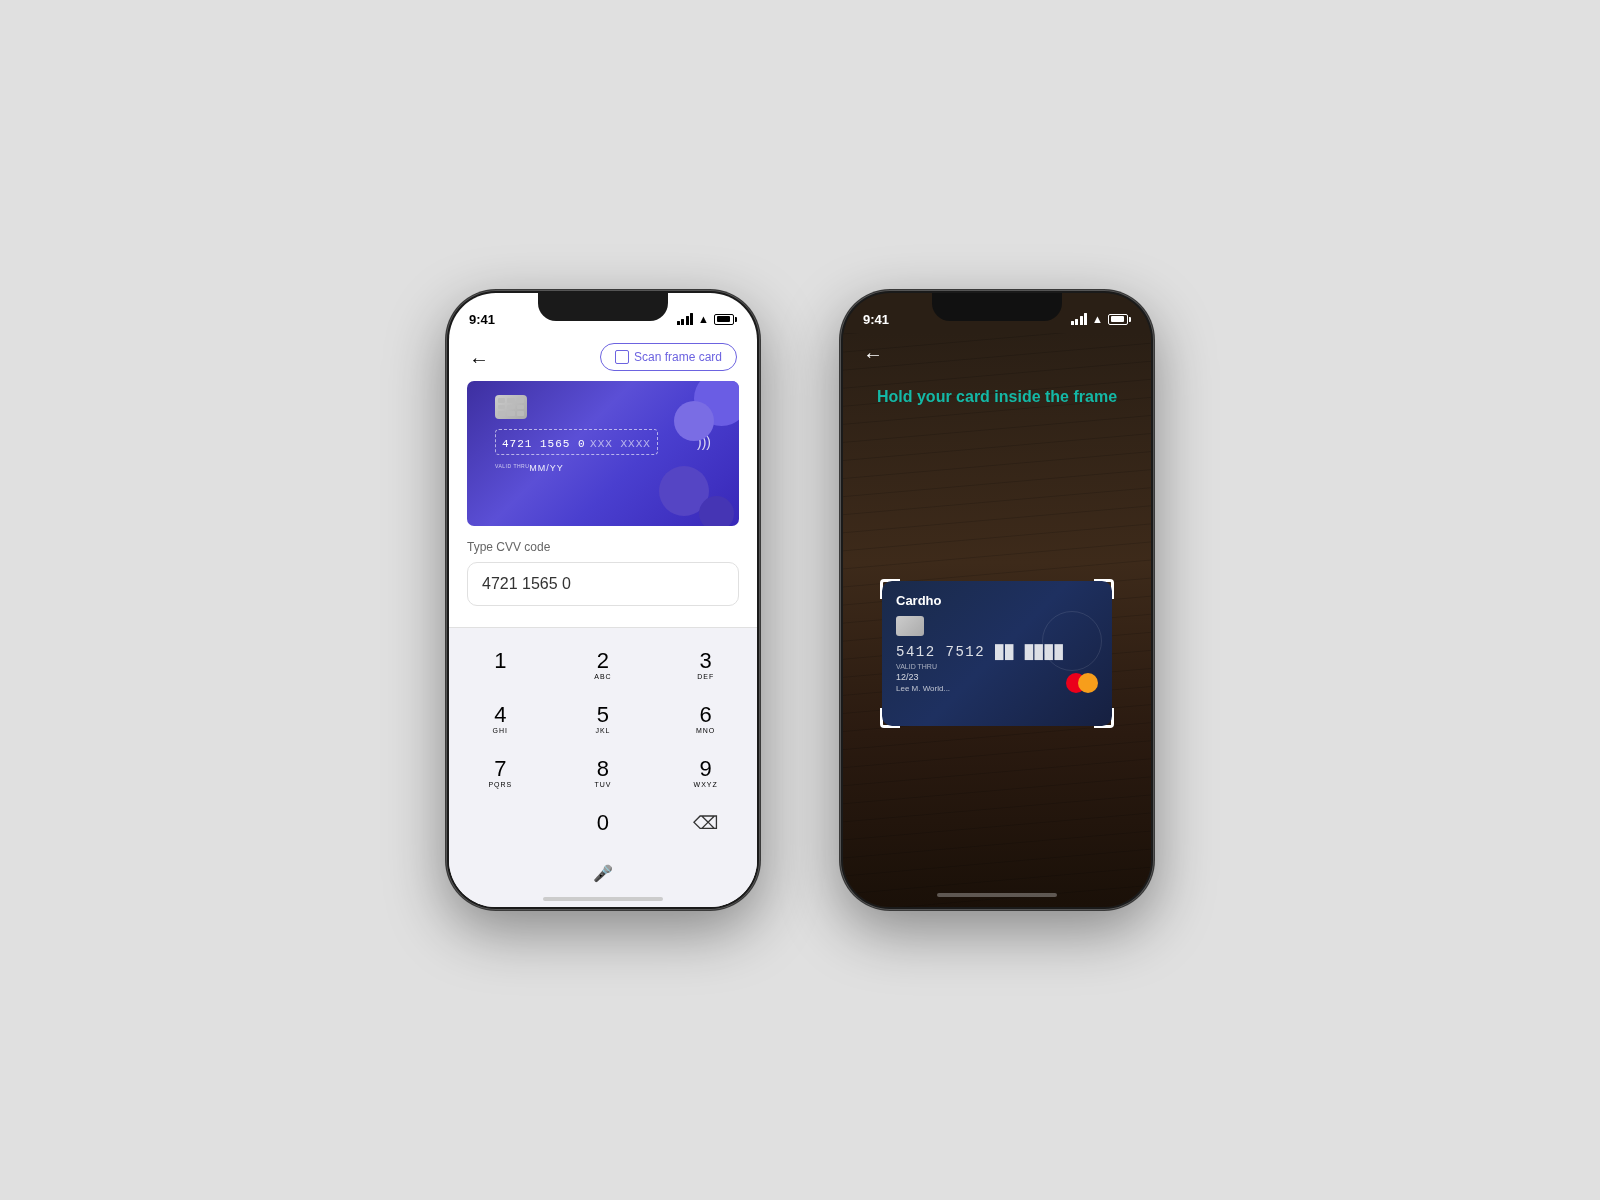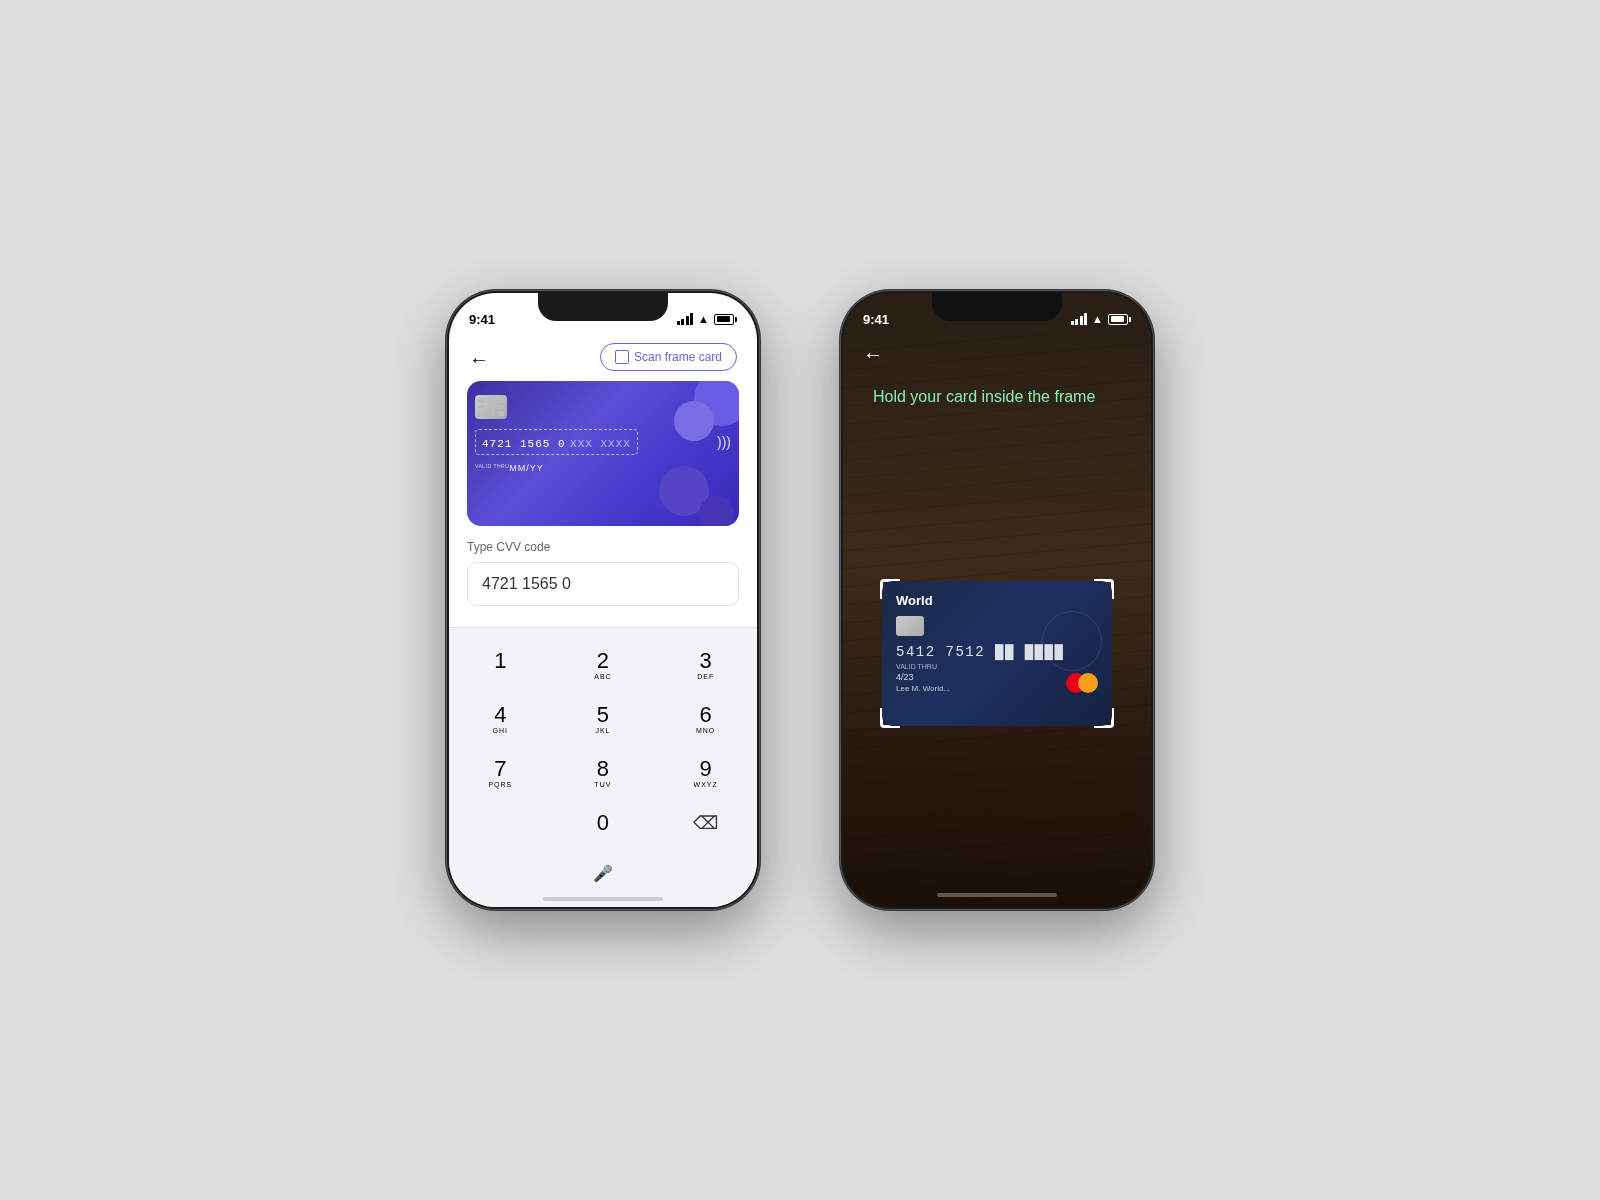--- a/index.html
+++ b/index.html
@@ -130,22 +130,22 @@
       border: 1.5px solid #6c63e0;
       border-radius: 2px;
       position: relative;
     }
 
     
     .credit-card {
       margin: 0 18px 14px;
       height: 145px;
       background: linear-gradient(135deg, #3d2fa0 0%, #5b4fd6 40%, #4a3fcf 60%, #3828b8 100%);
-      border-radius: 14px;
-      padding: 14px 8px;
+      border-radius: 7px;
+      padding: 14px 28px;
       position: relative;
       overflow: hidden;
     }
 
     .card-blobs {
       position: absolute;
       right: 0;
       top: 0;
       width: 100px;
       height: 100%;
@@ -337,24 +337,25 @@
       color: #fff;
     }
 
     .dark-back {
       font-size: 20px;
       color: #fff;
       cursor: pointer;
     }
 
     .dark-instruction {
-      color: #86efac;
+      color: #14b8a6;
       font-size: 16px;
+      text-align: center;
       padding: 16px 30px;
-      font-weight: 400;
+      font-weight: 700;
     }
 
     .card-frame-area {
       flex: 1;
       display: flex;
       align-items: center;
       justify-content: center;
       padding: 20px;
       position: relative;
     }
@@ -715,27 +716,27 @@
 
           <div class="scan-corner corner-tl"></div>
           <div class="scan-corner corner-tr"></div>
           <div class="scan-corner corner-bl"></div>
           <div class="scan-corner corner-br"></div>
 
           <div class="dark-card">
 
             <div class="dark-card-globe"></div>
 
-            <div class="dark-card-world">World</div>
+            <div class="dark-card-world">Cardho</div>
             <div class="dark-card-chip"></div>
             <div class="dark-card-number">5412  7512 ██ ████</div>
             <div class="dark-card-bottom">
               <div class="dark-card-info">
                 <span class="dark-card-valid">VALID THRU</span>
-                <span class="dark-card-date">4/23</span>
+                <span class="dark-card-date">12/23</span>
                 <span class="dark-card-name">Lee M. World...</span>
               </div>
               <div class="dark-card-mc">
                 <div class="dark-mc-c1"></div>
                 <div class="dark-mc-c2"></div>
               </div>
             </div>
           </div>
         </div>
       </div>

